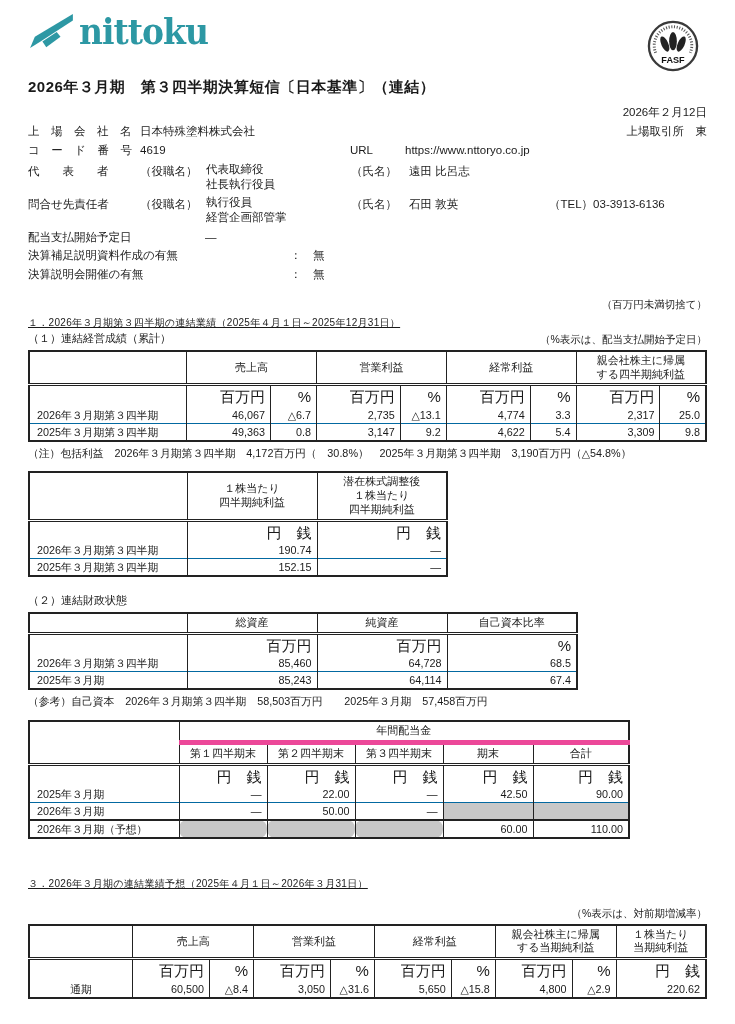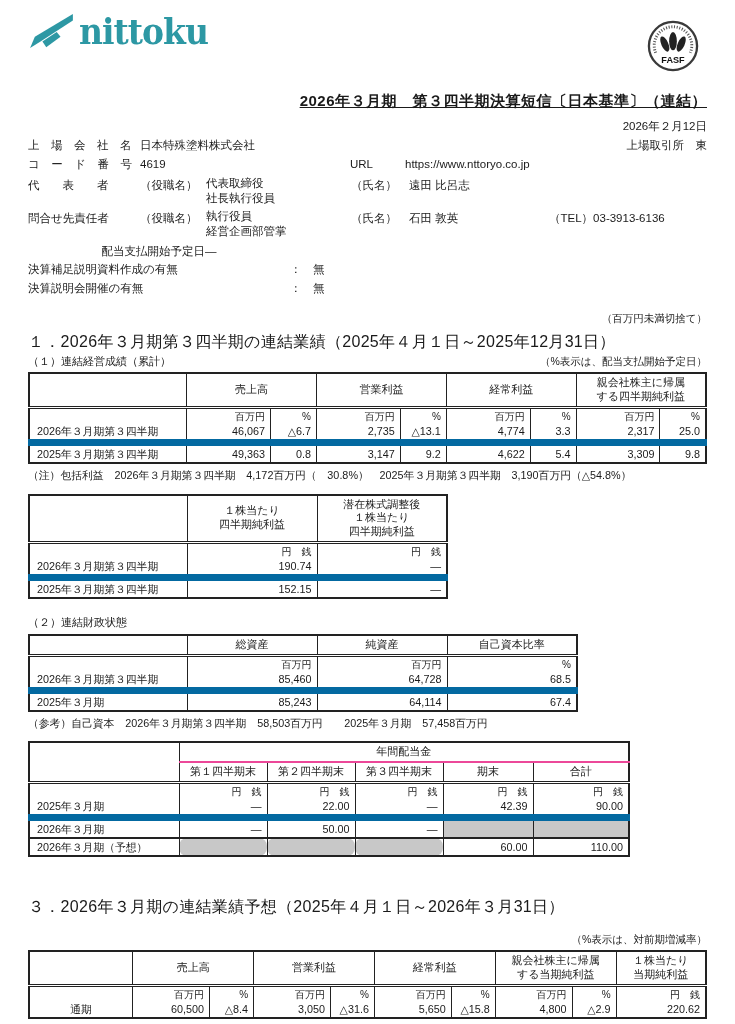--- a/index.html
+++ b/index.html
@@ -16,56 +16,56 @@
   .brandrow { position:relative; height:58px; }
   .logo { display:flex; align-items:center; gap:5px; }
   .logo-text {
     font-family:"DejaVu Serif","Liberation Serif",serif;
     font-weight:800; font-size:33px; letter-spacing:-1px; line-height:1;
     transform:scaleY(1.05);
   }
   .fasf-seal { position:absolute; right:8px; top:8px; }
 
   
-  .doc-title { text-align:right; font-size:15px; font-weight:bold; margin-top:20px; letter-spacing:.5px;text-decoration:underline; }
+  .doc-title { text-align:left; font-size:15px; font-weight:bold; margin-top:6px; letter-spacing:.5px; }
   .right-text { text-align:right; }
   .date-line { margin-top:6px; font-size:11.5px; }
 
   
   .info { margin-top:2px; font-size:11.5px; }
   .irow { display:flex; align-items:flex-start; line-height:1.6; }
   .lab-w1 { width:112px; }
   .lab-w2 { width:66px; }
   .val-w1 { width:145px; }
   .lab-w3 { width:58px; }
   .val-w2 { width:140px; }
-  .lab-w4 { width:177px;text-align:right; }
+  .lab-w4 { width:177px; }
   .lab-w5 { width:262px; }
   .ml { white-space:pre-line; line-height:1.3; }
   .irow.tight { margin-top:3px; }
   .spacer { flex:1; }
 
   .rounding { margin-top:14px; font-size:10.5px; }
 
   
-  .h-num { font-size:16px; margin-top:4px; letter-spacing:.3px; }
+  .h-num { font-size:10px; margin-top:4px; letter-spacing:.3px;text-decoration:underline; }
   .subrow { display:flex; justify-content:space-between; align-items:flex-end; font-size:11px; }
   .pct-note { font-size:10.5px; }
 
   
   table { border-collapse:collapse; table-layout:fixed; margin-top:3px; }
   .tbl { border:2px solid #222; }
   .tbl th, .tbl td { border-left:1px solid #222; border-right:1px solid #222; font-weight:normal; }
   .tbl thead th {
     border-bottom:3px double #222; text-align:center; vertical-align:middle;
     white-space:pre-line; padding:2px 2px; font-size:11px; line-height:1.25;
   }
-  .tbl .units td { font-size:10px; text-align:right; padding:1px 5px 0 2px; line-height:1.3; }
+  .tbl .units td { font-size:15px; text-align:right; padding:1px 5px 0 2px; line-height:1.3; }
   .tbl .data td { text-align:right; padding:0 5px; font-size:10.8px; line-height:16px; }
-  .tbl .data.rsep td { border-top:7px solid #0369a1;margin-top:32px; }
+  .tbl .data.rsep td { border-top:1px solid #0369a1;margin-top:32px; }
   .tbl .data.thick td { border-top:2px solid #222;border-radius:8px; }
   .tbl td.rowlabel { text-align:left; padding-left:7px; }
   .tbl td.center { text-align:center; }
   .tbl td.gray { background:#c8c8c8; }
   .note { margin-top:4px; font-size:10.8px; }
 
   .sub2 { margin-top:16px; font-size:11px; }
   .gap-s { margin-top:10px; }
   .h2-gap { margin-top:36px; }
   .h3-gap { margin-top:38px; }
@@ -290,21 +290,21 @@
       <col style="width:150px">
         <col style="width:88px">
         <col style="width:88px">
       <col style="width:88px">
         <col style="width:90px">
         <col style="width:96px">
     </colgroup>
     <thead>
       <tr>
         <th rowspan="2"></th>
-        <th colspan="5" style="border-bottom:2px solid #ec4899">年間配当金</th>
+        <th colspan="5" style="border-bottom:5px solid #ec4899">年間配当金</th>
       </tr>
       <tr>
         <th>第１四半期末</th>
         <th>第２四半期末</th>
         <th>第３四半期末</th>
         <th>期末</th>
         <th>合計</th>
       </tr>
     </thead>
     <tbody>
@@ -314,21 +314,21 @@
         <td>円　銭</td>
         <td>円　銭</td>
         <td>円　銭</td>
         <td>円　銭</td>
       </tr>
       <tr class="data">
         <td class="rowlabel">2025年３月期</td>
         <td>―</td>
         <td>22.00</td>
         <td>―</td>
-        <td>42.39</td>
+        <td>42.50</td>
         <td>90.00</td>
       </tr>
       <tr class="data rsep">
         <td class="rowlabel">2026年３月期</td>
         <td>―</td>
         <td>50.00</td>
         <td>―</td>
         <td class="gray"></td>
         <td class="gray"></td>
       </tr>

